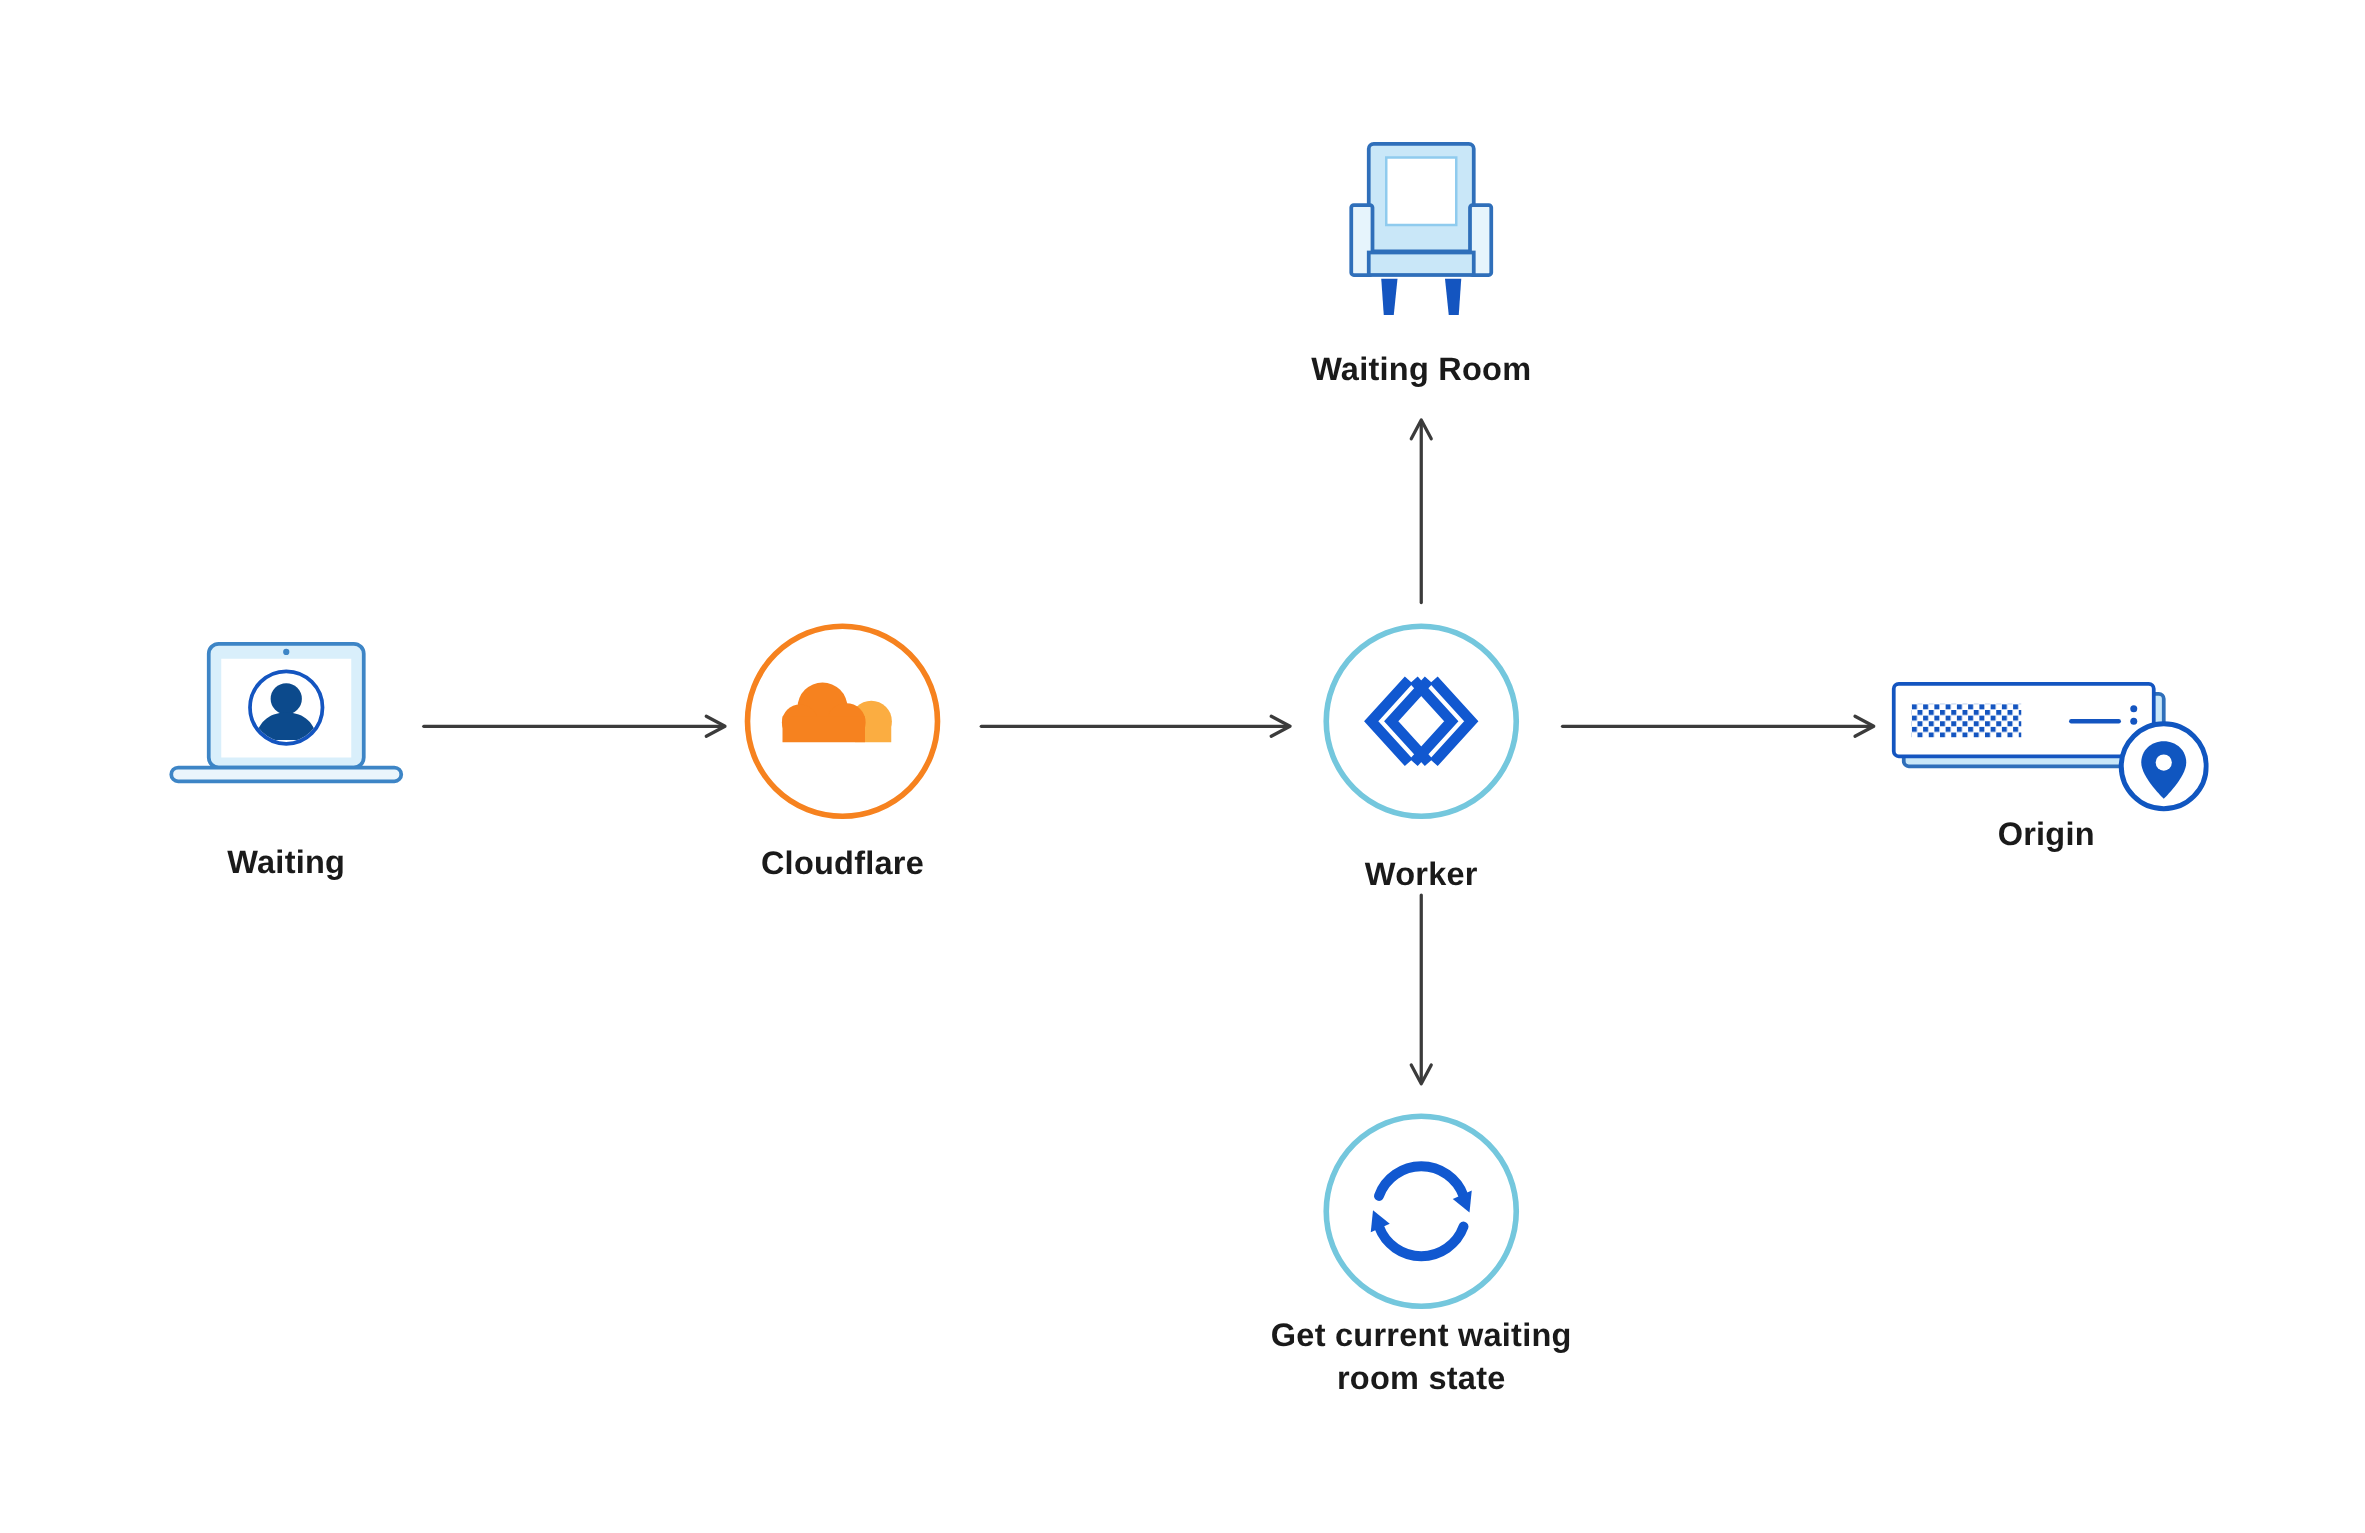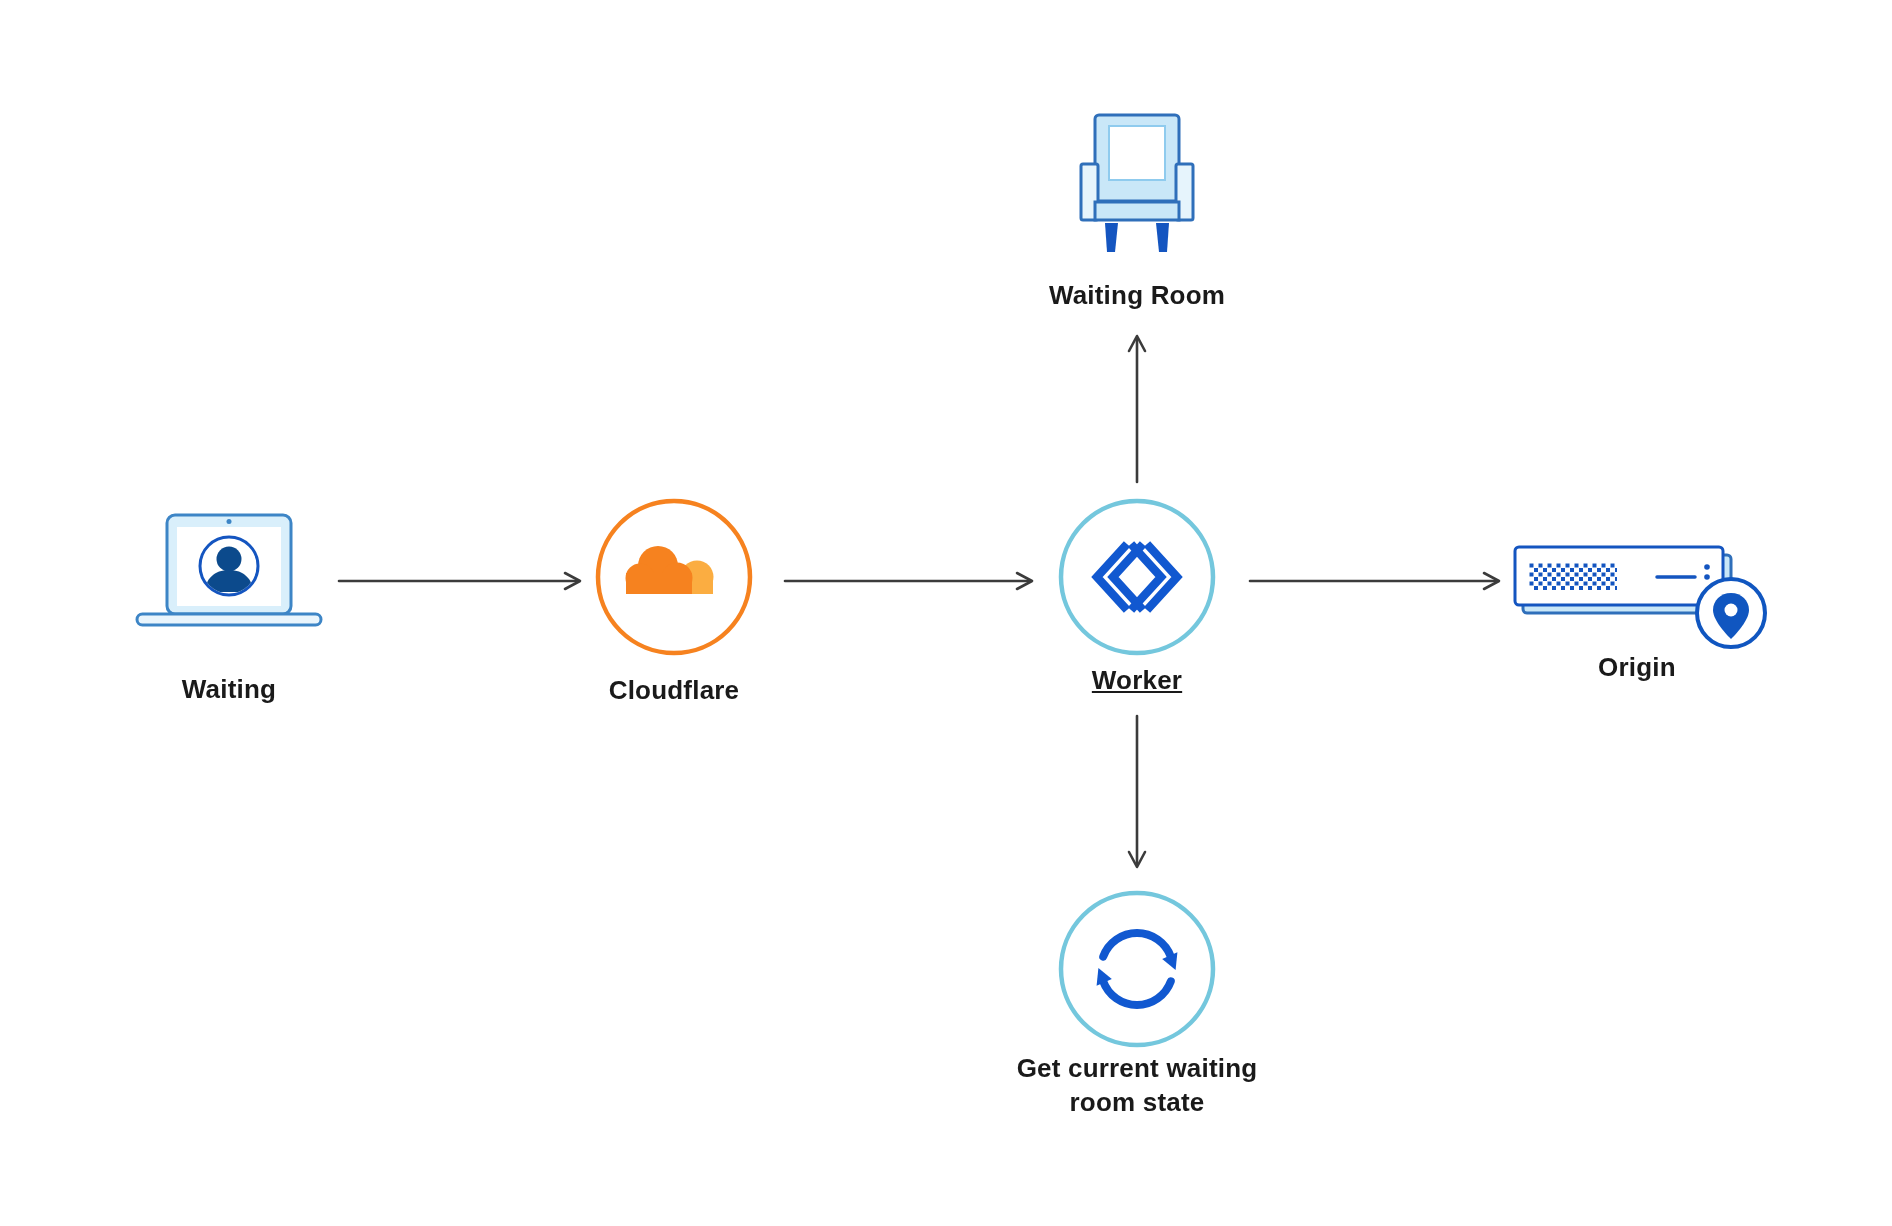--- a/index.html
+++ b/index.html
@@ -25,21 +25,21 @@
     line-height: 1.32;
     color: #1a1a1a;
     text-align: center;
     letter-spacing: 0.2px;
   }
   .n-request      { left: 109px;  top: 512px; width: 240px; }
   .n-request .label { margin-top: 30px; }
   .n-cloudflare   { left: 554px;  top: 497px; width: 240px; }
   .n-cloudflare .label { margin-top: 16px; }
   .n-worker       { left: 1017px; top: 497px; width: 240px; }
-  .n-worker .label { margin-top: 6px; text-decoration: underline; }
+  .n-worker .label { margin-top: 25px; }
   .n-waiting-room { left: 997px;  top: 112px; width: 280px; }
   .n-waiting-room .label { margin-top: 18px; }
   .n-origin       { left: 1507px; top: 541px; width: 260px; }
   .n-origin .label { margin-top: -11px; }
   .n-get-state    { left: 987px;  top: 889px; width: 300px; }
   .n-get-state .label { margin-top: 2px; }
 </style>
 </head>
 <body>
 

